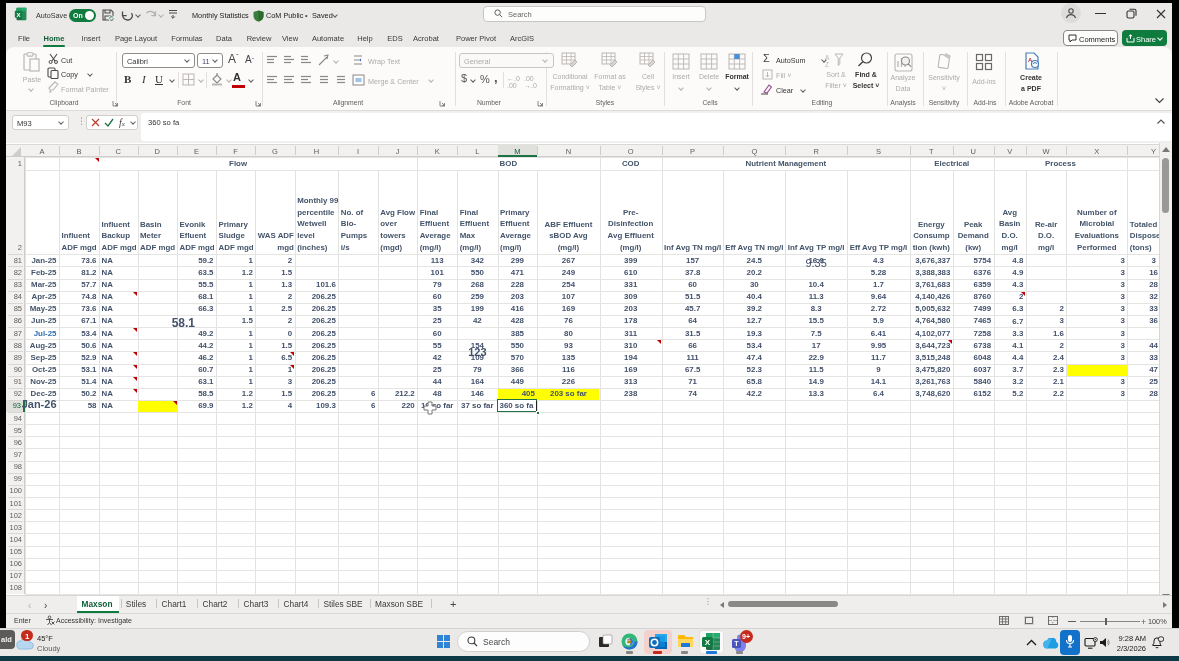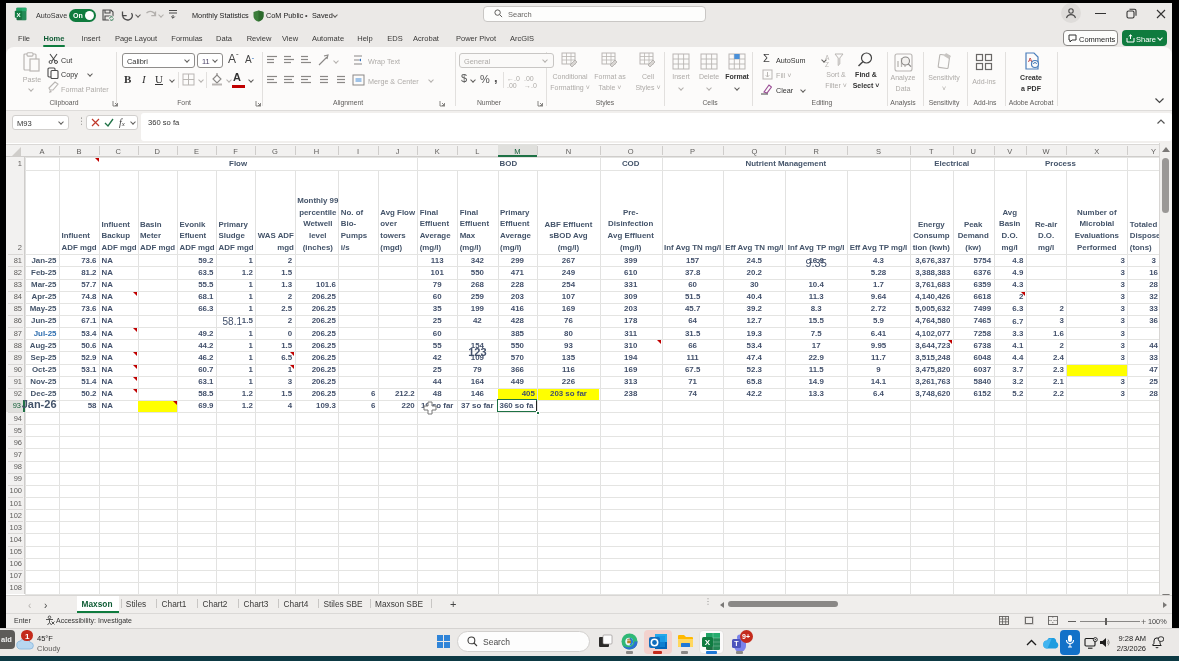--- a/index.html
+++ b/index.html
@@ -557,21 +557,21 @@
 <div class="tx" style="left:624.7px;top:16.19999999999999px;transform:translateX(-50%);font-size:7.9px;font-weight:bold;color:#44546A">COD</div>
 <div class="tx" style="left:779.8499999999999px;top:16.19999999999999px;transform:translateX(-50%);font-size:7.9px;font-weight:bold;color:#44546A">Nutrient Management</div>
 <div class="tx" style="left:945.75px;top:16.19999999999999px;transform:translateX(-50%);font-size:7.9px;font-weight:bold;color:#44546A">Electrical</div>
 <div class="tx" style="left:1054.45px;top:16.19999999999999px;transform:translateX(-50%);font-size:7.9px;font-weight:bold;color:#44546A">Process</div>
 <div class="ab" style="left:55.5px;text-align:left;top:87.10000000000001px;line-height:11.6px;font-size:7.9px;font-weight:bold;color:#44546A;white-space:nowrap;overflow:visible">Influent<br>ADF mgd</div>
 <div class="ab" style="left:95.5px;text-align:left;top:75.50000000000001px;line-height:11.6px;font-size:7.9px;font-weight:bold;color:#44546A;white-space:nowrap;overflow:visible">Influent<br>Backup<br>ADF mgd</div>
 <div class="ab" style="left:134.0px;text-align:left;top:75.50000000000001px;line-height:11.6px;font-size:7.9px;font-weight:bold;color:#44546A;white-space:nowrap;overflow:visible">Basin<br>Meter<br>ADF mgd</div>
 <div class="ab" style="left:173.5px;text-align:left;top:75.50000000000001px;line-height:11.6px;font-size:7.9px;font-weight:bold;color:#44546A;white-space:nowrap;overflow:visible">Evonik<br>Efluent<br>ADF mgd</div>
 <div class="ab" style="left:212.5px;text-align:left;top:75.50000000000001px;line-height:11.6px;font-size:7.9px;font-weight:bold;color:#44546A;white-space:nowrap;overflow:visible">Primary<br>Sludge<br>ADF mgd</div>
 <div class="ab" style="left:251.8px;text-align:right;top:87.10000000000001px;line-height:11.6px;font-size:7.9px;font-weight:bold;color:#44546A;white-space:nowrap;overflow:visible">WAS ADF<br>mgd</div>
-<div class="ab" style="left:291.2px;text-align:center;top:52.30000000000001px;line-height:11.6px;font-size:7.9px;font-weight:bold;color:#44546A;white-space:nowrap;overflow:visible">Monthly 99<br>percentile<br>Wetwell<br>level<br>(inches)</div>
+<div class="ab" style="left:291.2px;text-align:left;top:52.30000000000001px;line-height:11.6px;font-size:7.9px;font-weight:bold;color:#44546A;white-space:nowrap;overflow:visible">Monthly 99<br>percentile<br>Wetwell<br>level<br>(inches)</div>
 <div class="ab" style="left:334.8px;text-align:left;top:63.900000000000006px;line-height:11.6px;font-size:7.9px;font-weight:bold;color:#44546A;white-space:nowrap;overflow:visible">No. of<br>Bio-<br>Pumps<br>i/s</div>
 <div class="ab" style="left:374.3px;text-align:left;top:63.900000000000006px;line-height:11.6px;font-size:7.9px;font-weight:bold;color:#44546A;white-space:nowrap;overflow:visible">Avg Flow<br>over<br>towers<br>(mgd)</div>
 <div class="ab" style="left:413.7px;text-align:left;top:63.900000000000006px;line-height:11.6px;font-size:7.9px;font-weight:bold;color:#44546A;white-space:nowrap;overflow:visible">Final<br>Effluent<br>Average<br>(mg/l)</div>
 <div class="ab" style="left:453.7px;text-align:left;top:63.900000000000006px;line-height:11.6px;font-size:7.9px;font-weight:bold;color:#44546A;white-space:nowrap;overflow:visible">Final<br>Effluent<br>Max<br>(mg/l)</div>
 <div class="ab" style="left:494.0px;text-align:left;top:63.900000000000006px;line-height:11.6px;font-size:7.9px;font-weight:bold;color:#44546A;white-space:nowrap;overflow:visible">Primary<br>Effluent<br>Average<br>(mg/l)</div>
 <div class="ab" style="left:531.3px;width:62.30000000000007px;text-align:center;top:75.50000000000001px;line-height:11.6px;font-size:7.9px;font-weight:bold;color:#44546A;white-space:nowrap;overflow:visible">ABF Effluent<br>sBOD Avg<br>(mg/l)</div>
 <div class="ab" style="left:593.6px;width:62.19999999999993px;text-align:center;top:63.900000000000006px;line-height:11.6px;font-size:7.9px;font-weight:bold;color:#44546A;white-space:nowrap;overflow:visible">Pre-<br>Disinfection<br>Avg Effluent<br>(mg/l)</div>
 <div class="ab" style="left:655.8px;width:61.60000000000002px;text-align:center;top:98.70000000000002px;line-height:11.6px;font-size:7.9px;font-weight:bold;color:#44546A;white-space:nowrap;overflow:visible">Inf Avg TN mg/l</div>
 <div class="ab" style="left:717.4px;width:61.80000000000007px;text-align:center;top:98.70000000000002px;line-height:11.6px;font-size:7.9px;font-weight:bold;color:#44546A;white-space:nowrap;overflow:visible">Eff Avg TN mg/l</div>
 <div class="ab" style="left:779.2px;width:61.89999999999998px;text-align:center;top:98.70000000000002px;line-height:11.6px;font-size:7.9px;font-weight:bold;color:#44546A;white-space:nowrap;overflow:visible">Inf Avg TP mg/l</div>
@@ -657,21 +657,21 @@
 <div class="tx" style="left:431.2px;transform:translateX(-50%);top:149.20500000000004px;font-size:7.9px;font-weight:bold;color:#42506b">60</div>
 <div class="tx" style="left:471.35px;transform:translateX(-50%);top:149.20500000000004px;font-size:7.9px;font-weight:bold;color:#42506b">259</div>
 <div class="tx" style="left:511.4px;transform:translateX(-50%);top:149.20500000000004px;font-size:7.9px;font-weight:bold;color:#42506b">203</div>
 <div class="tx" style="left:562.45px;transform:translateX(-50%);top:149.20500000000004px;font-size:7.9px;font-weight:bold;color:#42506b">107</div>
 <div class="tx" style="left:624.7px;transform:translateX(-50%);top:149.20500000000004px;font-size:7.9px;font-weight:bold;color:#42506b">309</div>
 <div class="tx" style="left:686.5999999999999px;transform:translateX(-50%);top:149.20500000000004px;font-size:7.9px;font-weight:bold;color:#42506b">51.5</div>
 <div class="tx" style="left:748.3px;transform:translateX(-50%);top:149.20500000000004px;font-size:7.9px;font-weight:bold;color:#42506b">40.4</div>
 <div class="tx" style="left:810.1500000000001px;transform:translateX(-50%);top:149.20500000000004px;font-size:7.9px;font-weight:bold;color:#42506b">11.3</div>
 <div class="tx" style="left:872.5px;transform:translateX(-50%);top:149.20500000000004px;font-size:7.9px;font-weight:bold;color:#42506b">9.64</div>
 <div class="tx" style="right:208.70000000000005px;top:149.20500000000004px;font-size:7.9px;font-weight:bold;color:#42506b">4,140,426</div>
-<div class="tx" style="right:167.89999999999998px;top:149.20500000000004px;font-size:7.9px;font-weight:bold;color:#42506b">6618</div>
+<div class="tx" style="right:167.89999999999998px;top:149.20500000000004px;font-size:7.9px;font-weight:bold;color:#42506b">8760</div>
 <div class="tx" style="right:135.70000000000005px;top:149.20500000000004px;font-size:7.9px;font-weight:bold;color:#42506b">2</div>
 <div class="tx" style="right:34.200000000000045px;top:149.20500000000004px;font-size:7.9px;font-weight:bold;color:#42506b">3</div>
 <div class="tx" style="left:1147.6px;transform:translateX(-50%);top:149.20500000000004px;font-size:7.9px;font-weight:bold;color:#42506b">32</div>
 <div class="tx" style="right:1102.5px;top:161.34000000000003px;font-size:7.9px;font-weight:bold;color:#44546A">May-25</div>
 <div class="tx" style="right:1062.5px;top:161.34000000000003px;font-size:7.9px;font-weight:bold;color:#42506b">73.6</div>
 <div class="tx" style="left:95.5px;top:161.34000000000003px;font-size:7.9px;font-weight:bold;color:#42506b">NA</div>
 <div class="tx" style="right:945.5px;top:161.34000000000003px;font-size:7.9px;font-weight:bold;color:#42506b">66.3</div>
 <div class="tx" style="right:906.2px;top:161.34000000000003px;font-size:7.9px;font-weight:bold;color:#42506b">1</div>
 <div class="tx" style="right:866.8px;top:161.34000000000003px;font-size:7.9px;font-weight:bold;color:#42506b">2.5</div>
 <div class="tx" style="right:823.2px;top:161.34000000000003px;font-size:7.9px;font-weight:bold;color:#42506b">206.25</div>
@@ -686,21 +686,21 @@
 <div class="tx" style="left:872.5px;transform:translateX(-50%);top:161.34000000000003px;font-size:7.9px;font-weight:bold;color:#42506b">2.72</div>
 <div class="tx" style="right:208.70000000000005px;top:161.34000000000003px;font-size:7.9px;font-weight:bold;color:#42506b">5,005,632</div>
 <div class="tx" style="right:167.89999999999998px;top:161.34000000000003px;font-size:7.9px;font-weight:bold;color:#42506b">7499</div>
 <div class="tx" style="right:135.70000000000005px;top:161.34000000000003px;font-size:7.9px;font-weight:bold;color:#42506b">6.3</div>
 <div class="tx" style="right:95.09999999999991px;top:161.34000000000003px;font-size:7.9px;font-weight:bold;color:#42506b">2</div>
 <div class="tx" style="right:34.200000000000045px;top:161.34000000000003px;font-size:7.9px;font-weight:bold;color:#42506b">3</div>
 <div class="tx" style="left:1147.6px;transform:translateX(-50%);top:161.34000000000003px;font-size:7.9px;font-weight:bold;color:#42506b">33</div>
 <div class="tx" style="right:1102.5px;top:173.47500000000002px;font-size:7.9px;font-weight:bold;color:#44546A">Jun-25</div>
 <div class="tx" style="right:1062.5px;top:173.47500000000002px;font-size:7.9px;font-weight:bold;color:#42506b">67.1</div>
 <div class="tx" style="left:95.5px;top:173.47500000000002px;font-size:7.9px;font-weight:bold;color:#42506b">NA</div>
-<div class="tx" style="right:917px;top:173.47500000000002px;font-size:10px;font-weight:normal;color:#42506b">58.1</div>
+<div class="tx" style="right:964px;top:173.47500000000002px;font-size:12px;font-weight:bold;color:#42506b">58.1</div>
 <div class="tx" style="right:906.2px;top:173.47500000000002px;font-size:7.9px;font-weight:bold;color:#42506b">1.5</div>
 <div class="tx" style="right:866.8px;top:173.47500000000002px;font-size:7.9px;font-weight:bold;color:#42506b">2</div>
 <div class="tx" style="right:823.2px;top:173.47500000000002px;font-size:7.9px;font-weight:bold;color:#42506b">206.25</div>
 <div class="tx" style="left:431.2px;transform:translateX(-50%);top:173.47500000000002px;font-size:7.9px;font-weight:bold;color:#42506b">25</div>
 <div class="tx" style="left:471.35px;transform:translateX(-50%);top:173.47500000000002px;font-size:7.9px;font-weight:bold;color:#42506b">42</div>
 <div class="tx" style="left:511.4px;transform:translateX(-50%);top:173.47500000000002px;font-size:7.9px;font-weight:bold;color:#42506b">428</div>
 <div class="tx" style="left:562.45px;transform:translateX(-50%);top:173.47500000000002px;font-size:7.9px;font-weight:bold;color:#42506b">76</div>
 <div class="tx" style="left:624.7px;transform:translateX(-50%);top:173.47500000000002px;font-size:7.9px;font-weight:bold;color:#42506b">178</div>
 <div class="tx" style="left:686.5999999999999px;transform:translateX(-50%);top:173.47500000000002px;font-size:7.9px;font-weight:bold;color:#42506b">64</div>
 <div class="tx" style="left:748.3px;transform:translateX(-50%);top:173.47500000000002px;font-size:7.9px;font-weight:bold;color:#42506b">12.7</div>

